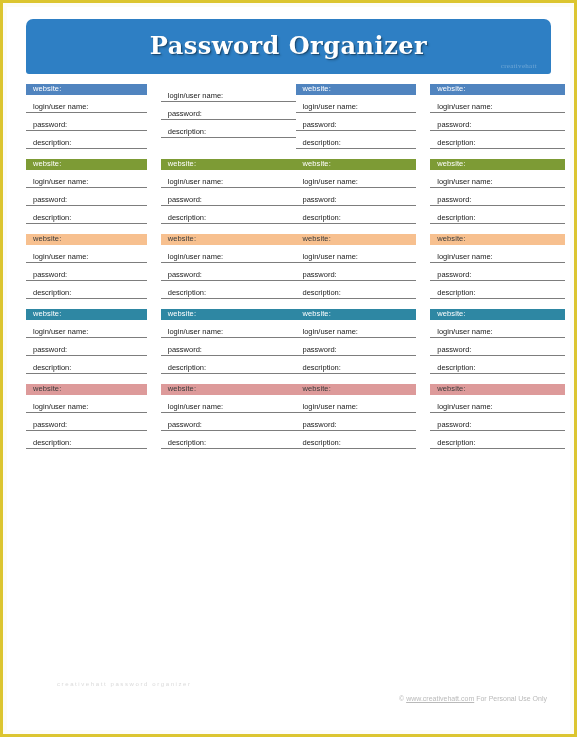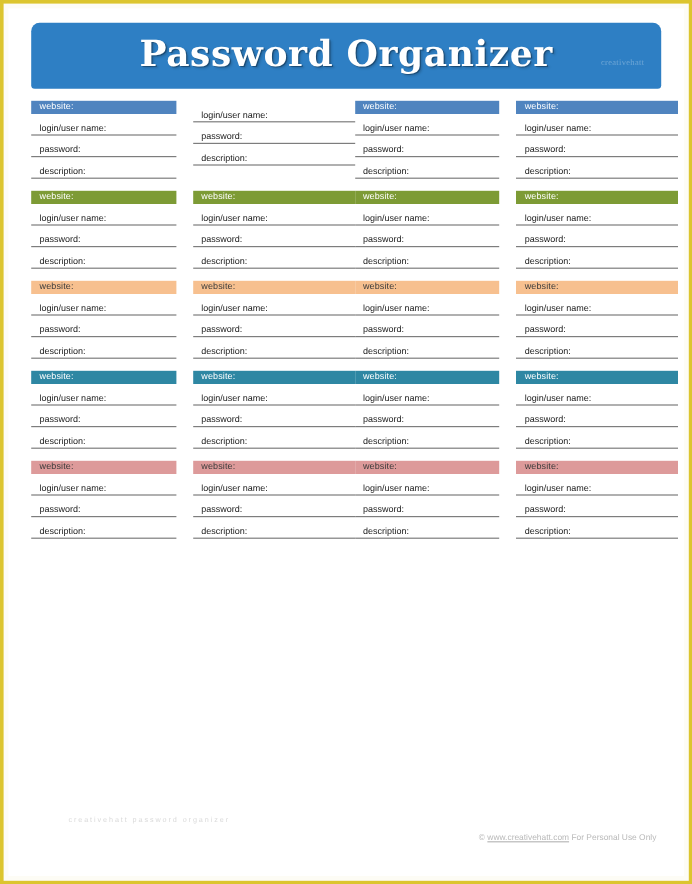--- a/index.html
+++ b/index.html
@@ -45,30 +45,30 @@
     margin-bottom: 10px;
     display: flex;
     align-items: center;
     justify-content: center;
     overflow: hidden;
   }
   #title-text {
     color: #ffffff;
     font-family: "DejaVu Serif", "Liberation Serif", serif;
     font-weight: bold;
-    font-size: 30px;
+    font-size: 24px;
     letter-spacing: 0.5px;
     text-shadow: 1px 1px 0 rgba(0,0,0,0.28), 2px 2px 2px rgba(0,0,0,0.18);
     line-height: 1;
     padding-bottom: 2px;
   }
   #banner-watermark {
     position: absolute;
     right: 14px;
-    bottom: 18px;
+    bottom: 4px;
     font-size: 7px;
     color: rgba(255,255,255,0.30);
     letter-spacing: 0.3px;
     white-space: nowrap;
     font-family: "Liberation Serif", serif;
   }
 
   
   #entries {
     display: grid;

